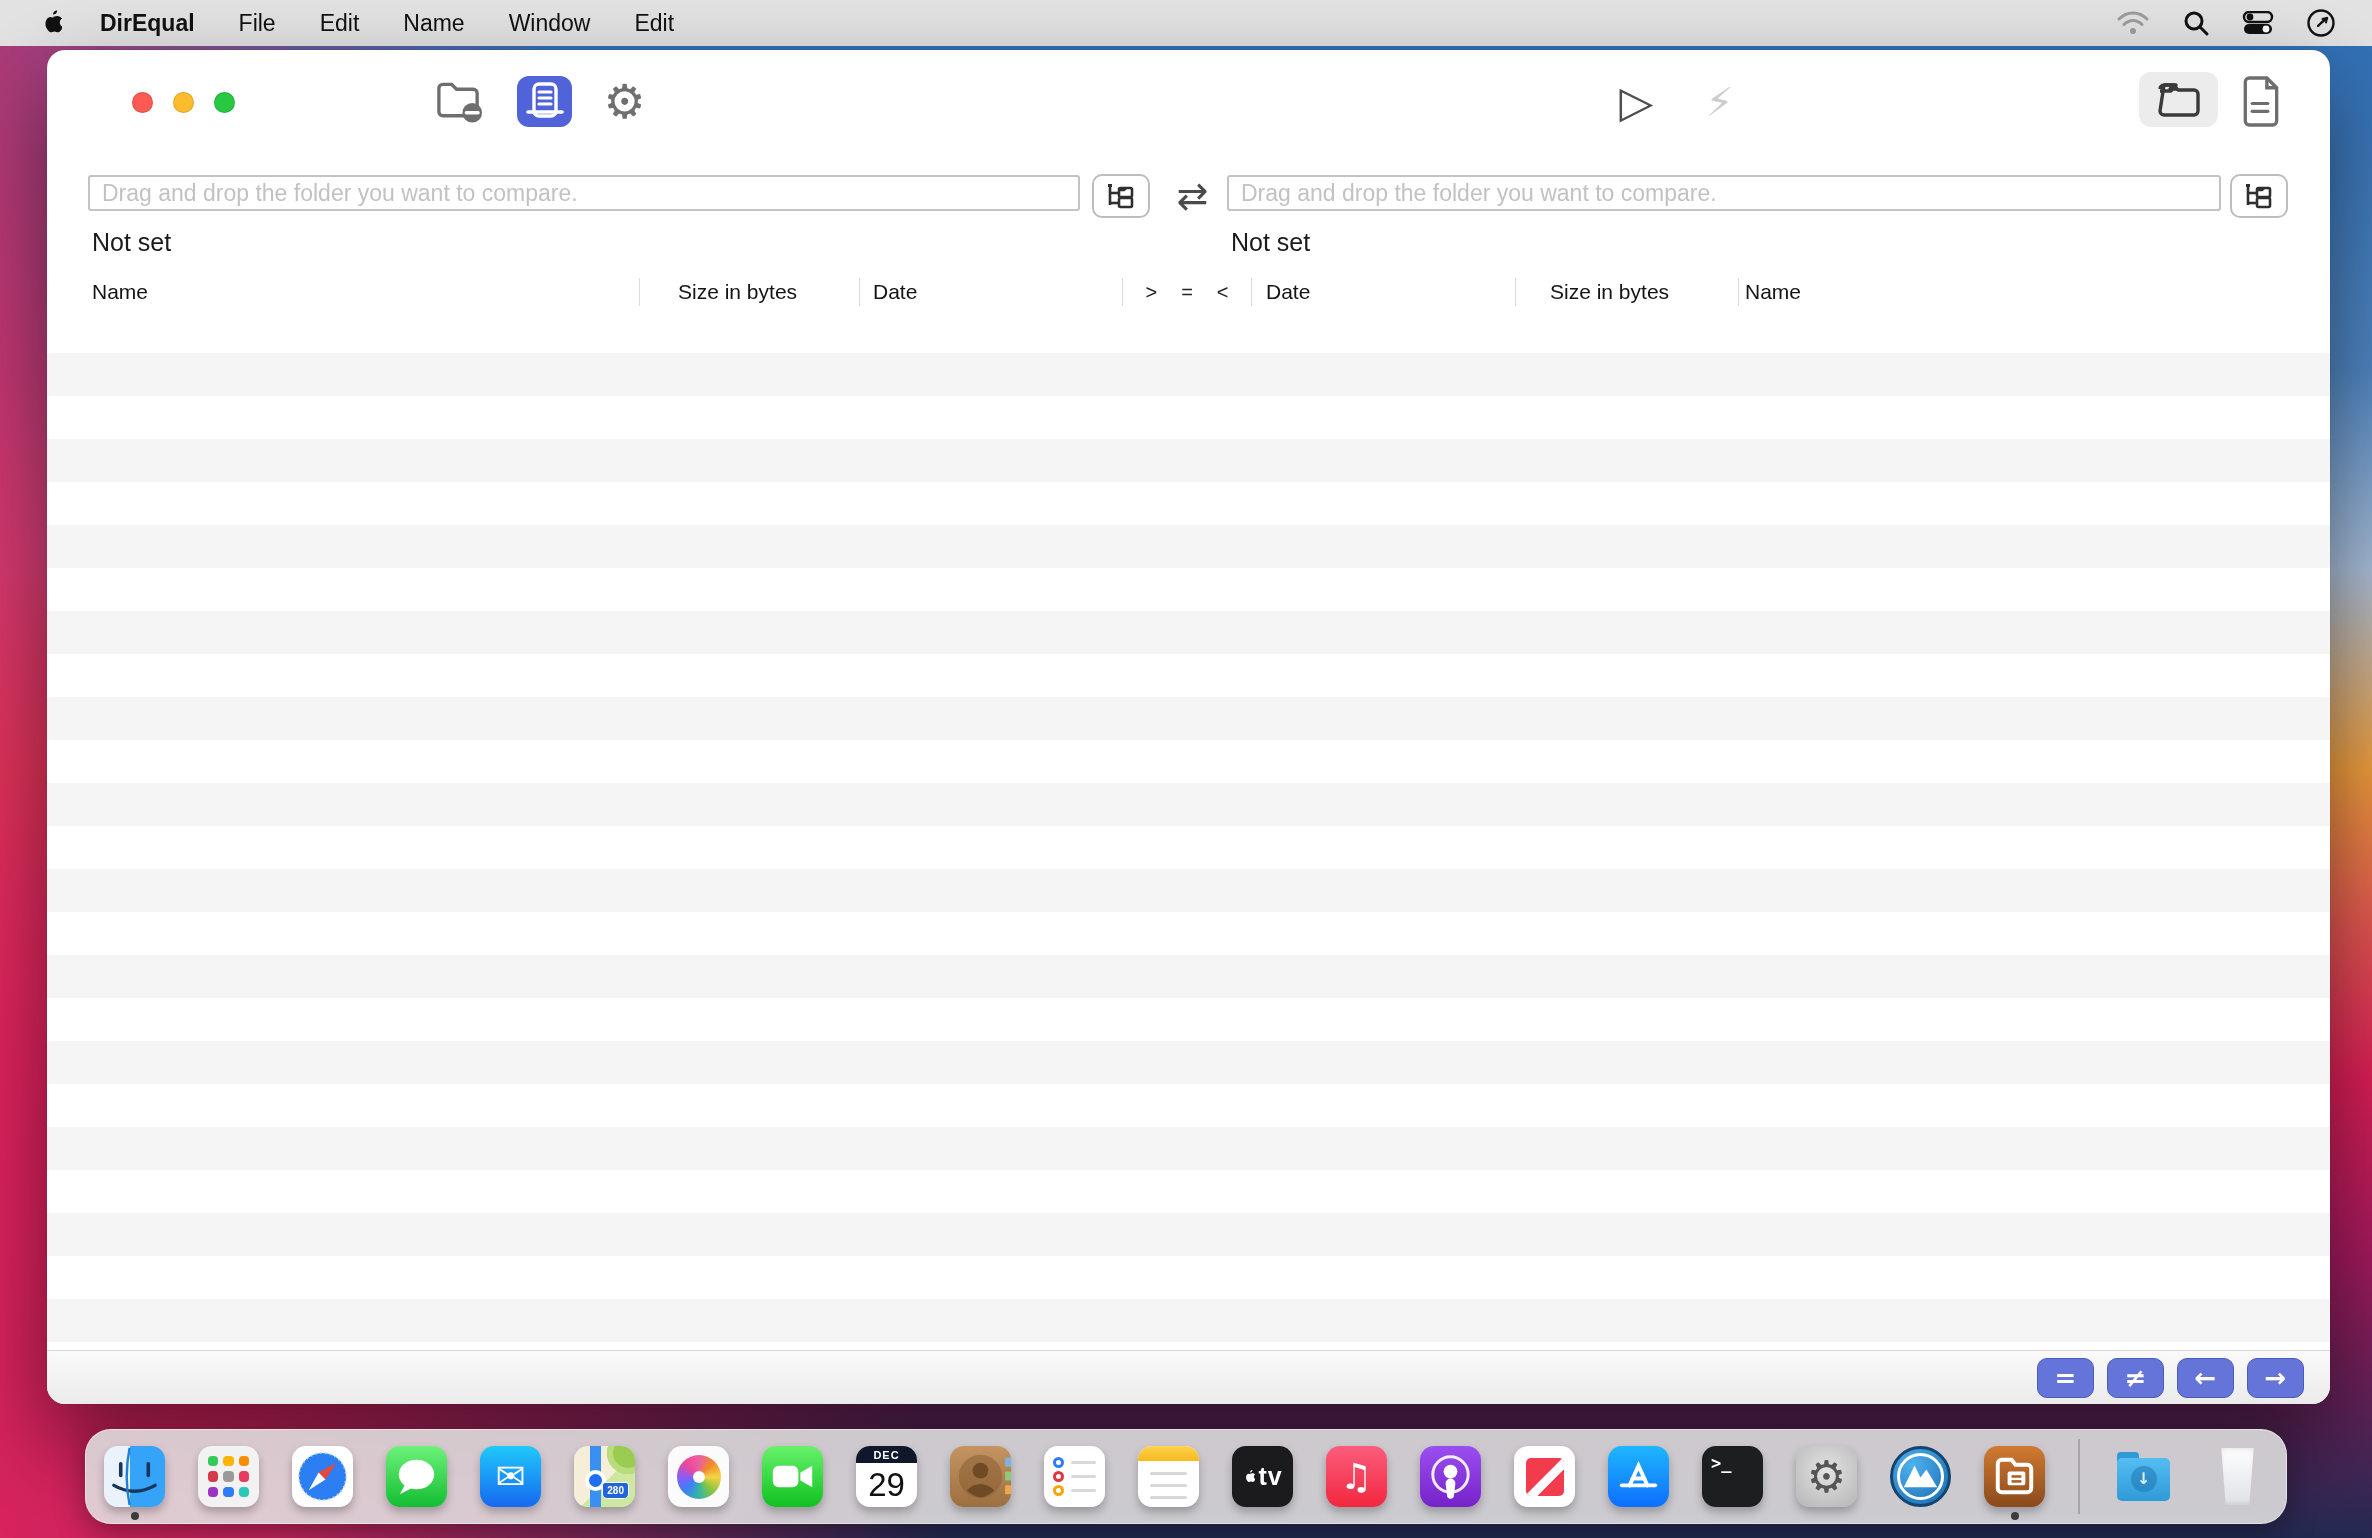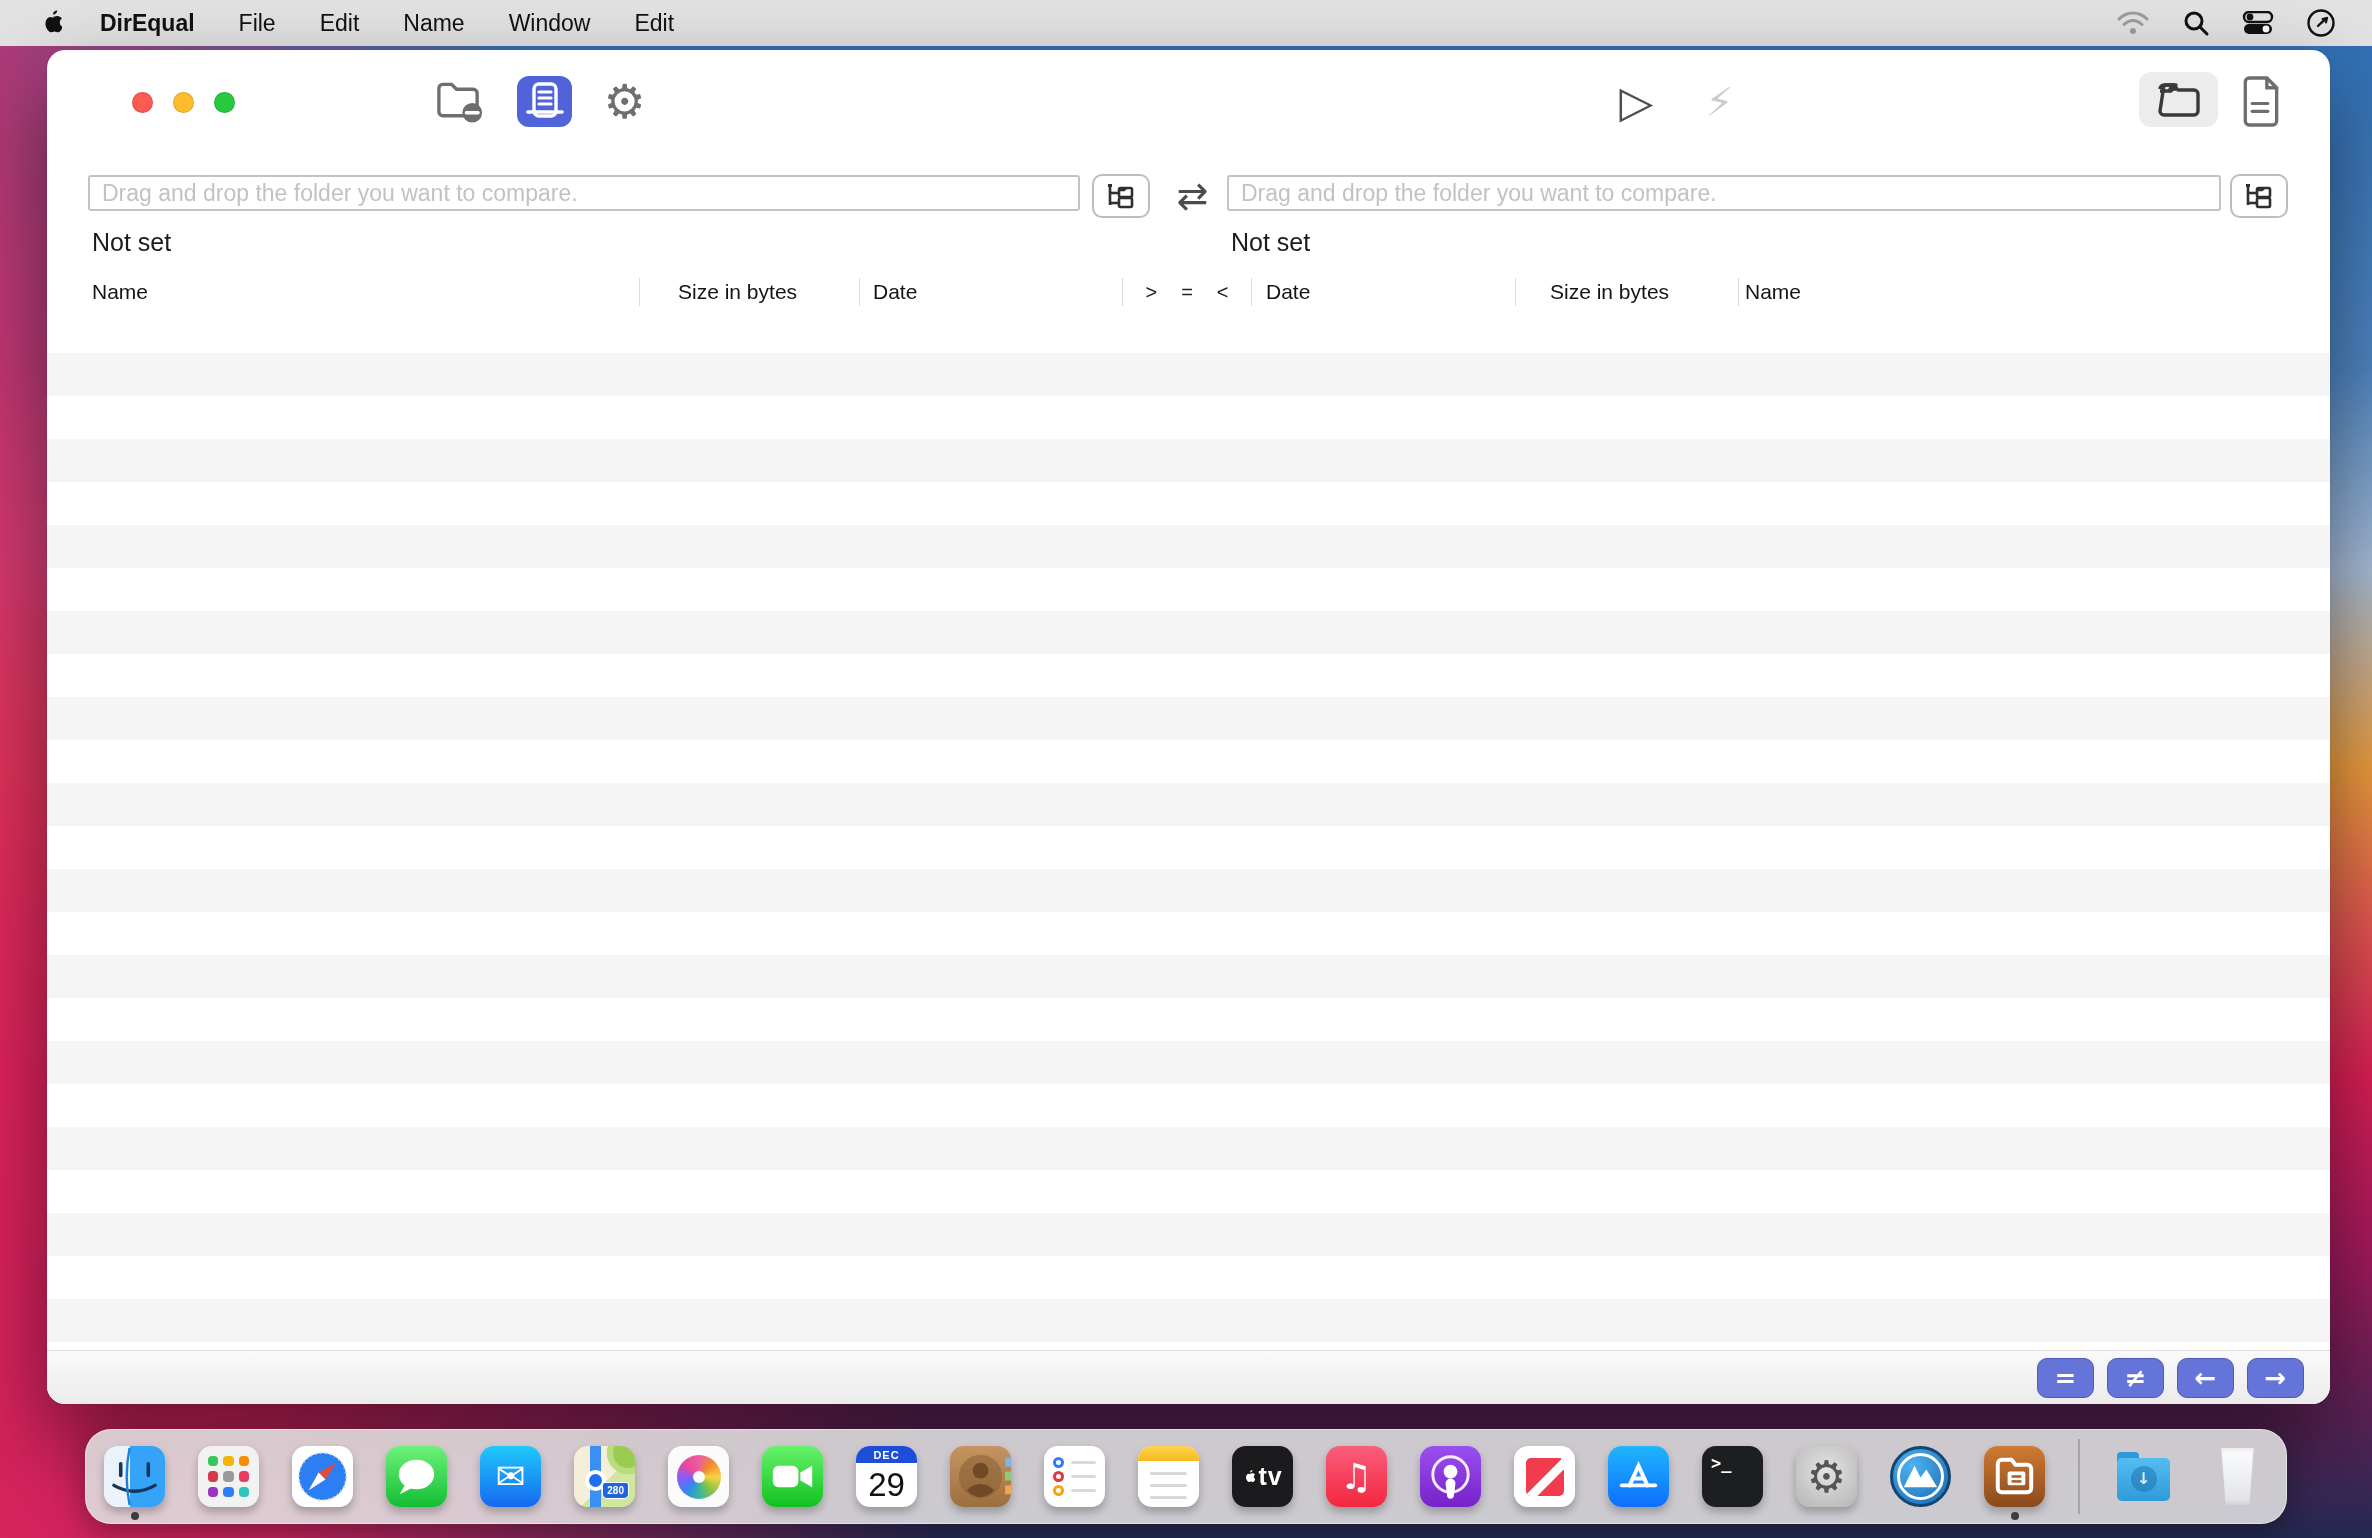--- a/index.html
+++ b/index.html
@@ -111,21 +111,21 @@
   .ic-msg { background:linear-gradient(180deg,#6df27a,#13bd33); }
   .ic-mail { background:linear-gradient(180deg,#1fc9fb,#1668f0); color:#fff; font-size:36px; }
   .ic-maps { background:linear-gradient(135deg,#f5efd9 0 55%,#cfe8a0 55%); overflow:hidden; }
   .ic-photos { background:#fbfbfb; }
   .flower { width:44px; height:44px; border-radius:50%;
     background:conic-gradient(#ec5fa2,#f28c28,#f6d343,#8bc53f,#35b5a4,#3b82f6,#8b5cf6,#ec4899,#ec5fa2); }
   .flower::after { content:""; position:absolute; left:50%; top:50%; width:12px; height:12px;
     transform:translate(-50%,-50%); background:#fbfbfb; border-radius:50%; }
   .ic-ft { background:linear-gradient(180deg,#67f26b,#10c120); }
   .ic-cal { background:#fff; overflow:hidden; }
-  .cal-top { position:absolute; top:0; left:0; right:0; height:17px; background:#1d4ed8;
+  .cal-top { position:absolute; top:0; left:0; right:0; height:17px; background:#0f172a;
     color:#fff; font-size:11px; font-weight:700; display:flex; align-items:center; justify-content:center; letter-spacing:1px;text-align:right; }
   .cal-day { position:absolute; top:17px; left:0; right:0; bottom:0; display:flex;
     align-items:center; justify-content:center; font-size:33px; font-weight:300; color:#111; }
   .ic-contacts { background:linear-gradient(180deg,#c49563,#9c6f3e); overflow:hidden; }
   .ic-rem { background:#fff; }
   .rem-rows { position:absolute; inset:11px 9px; display:flex; flex-direction:column; justify-content:space-between; }
   .rem-row { display:flex; align-items:center; gap:7px; }
   .rem-dot { width:11px; height:11px; border-radius:50%; border:3px solid; }
   .rem-line { flex:1; height:3px; background:#d9d9d9; border-radius:2px; }
   .ic-notes { background:#fff; overflow:hidden; }

